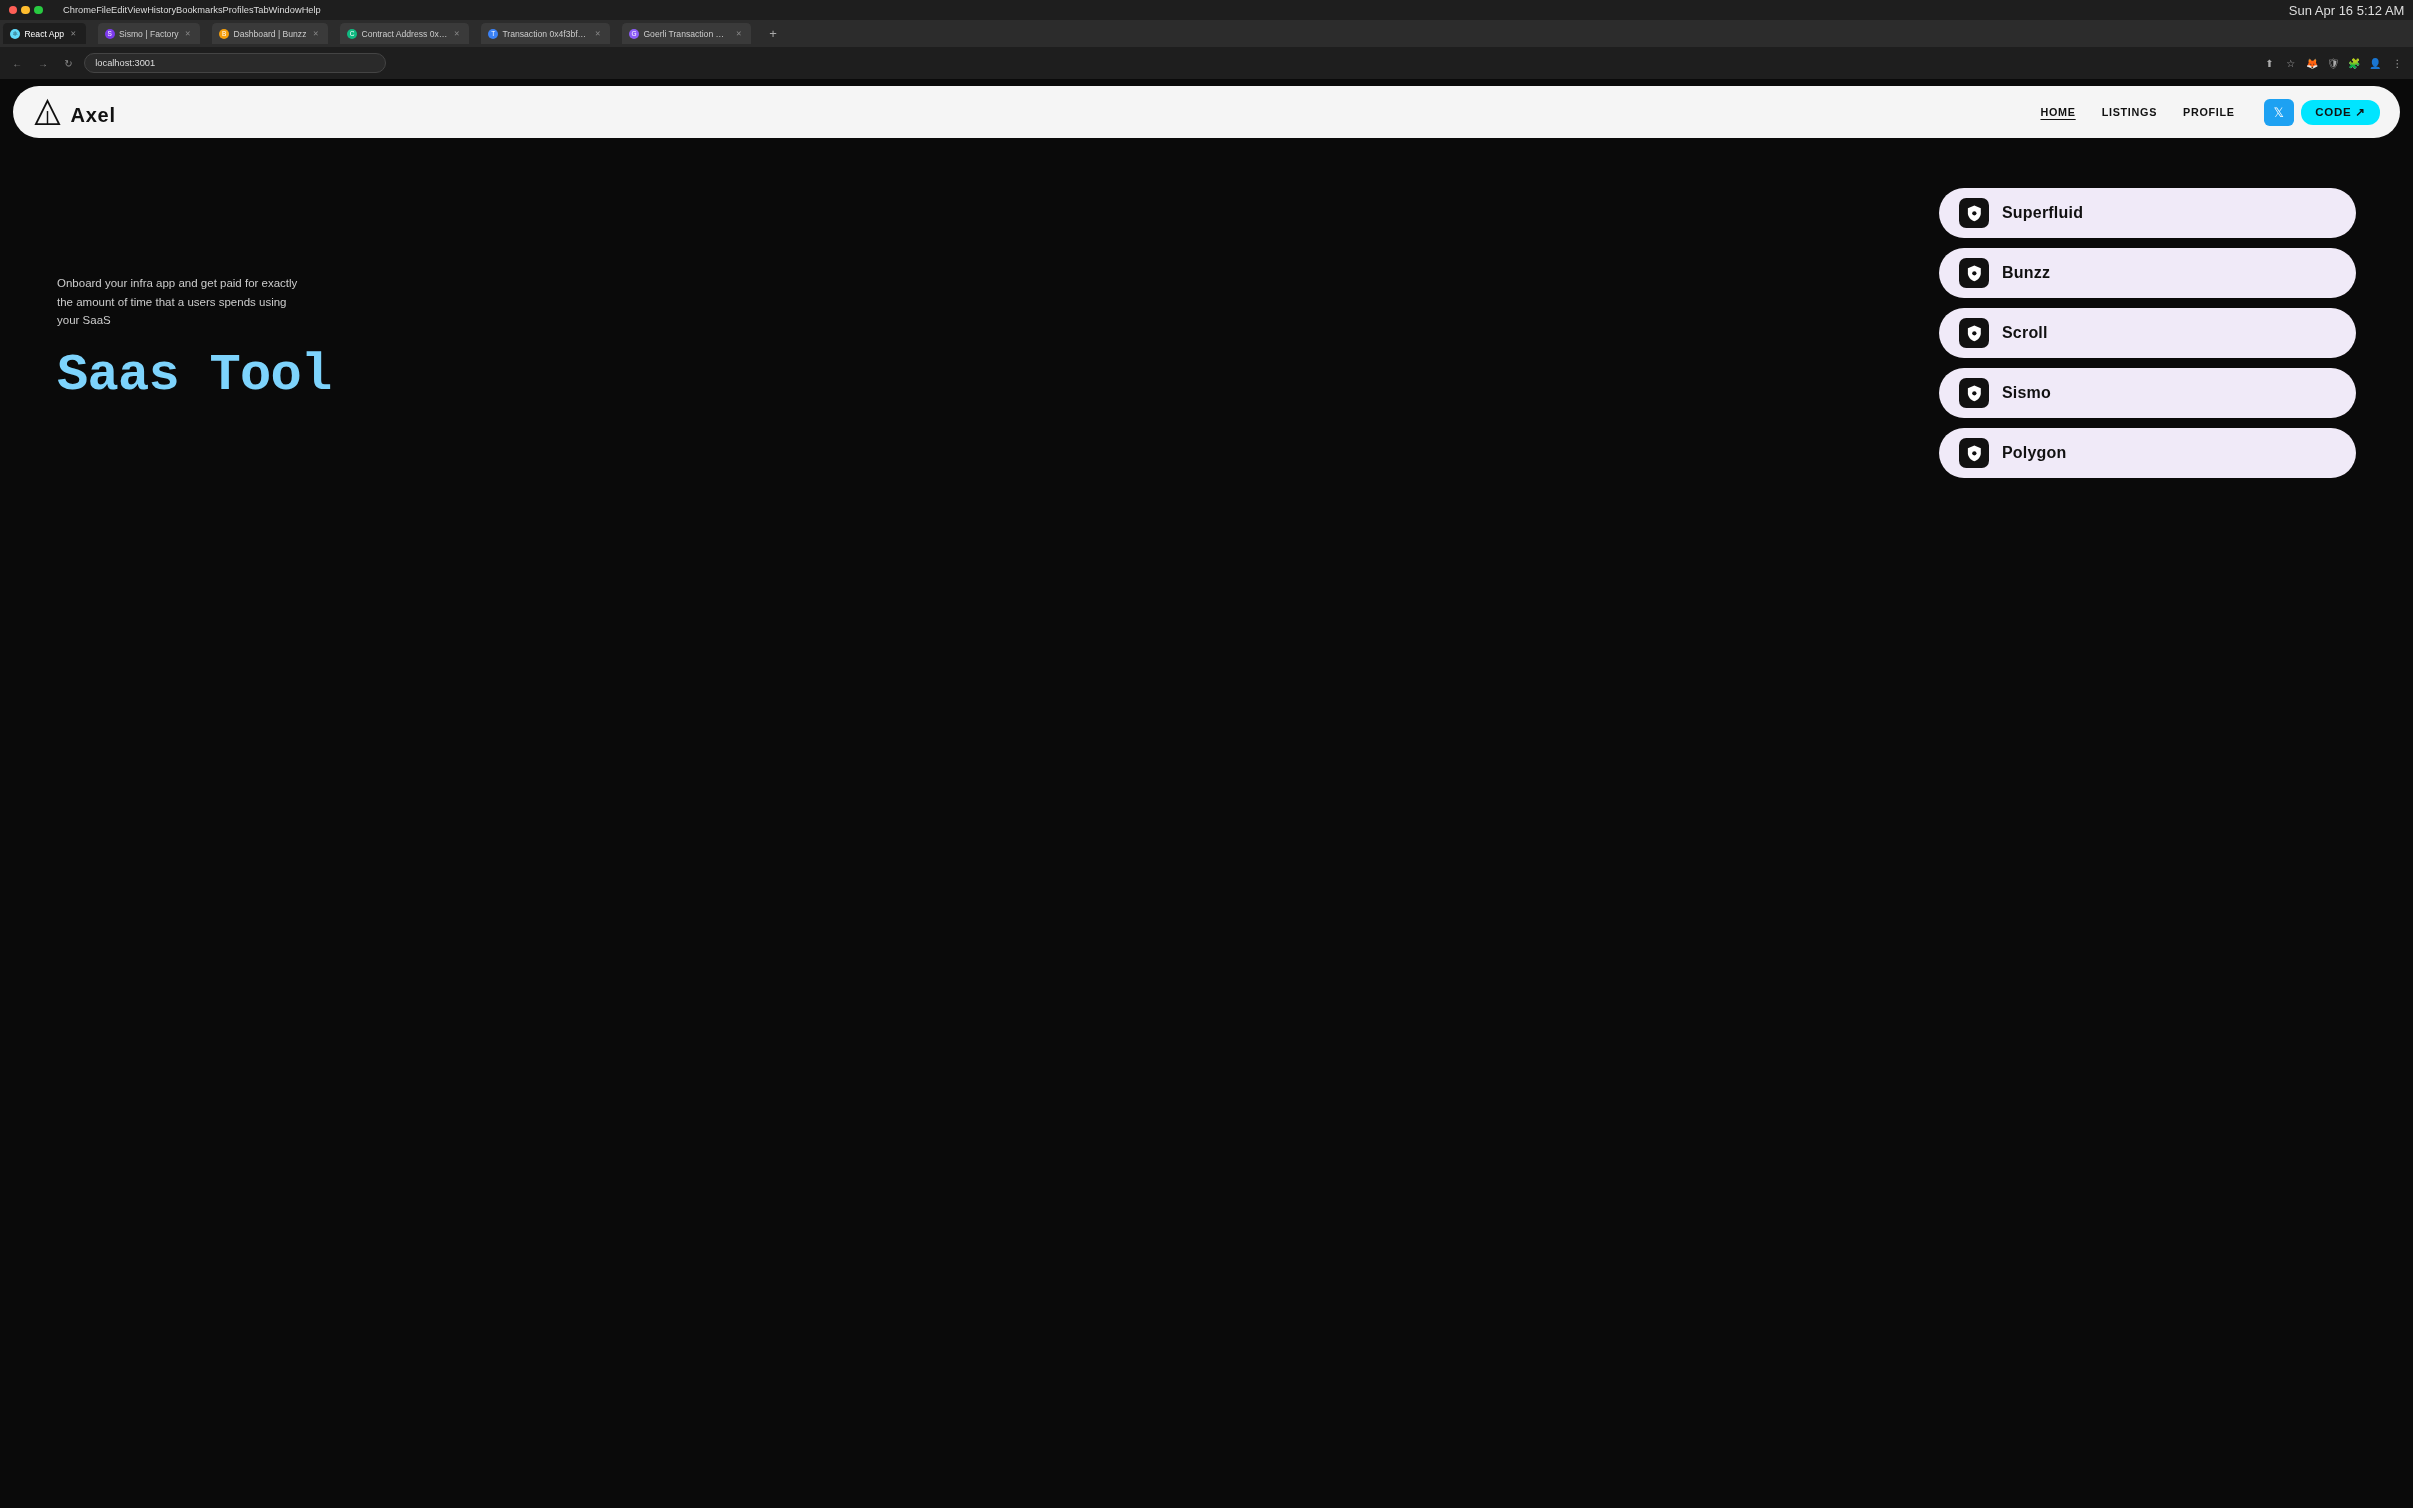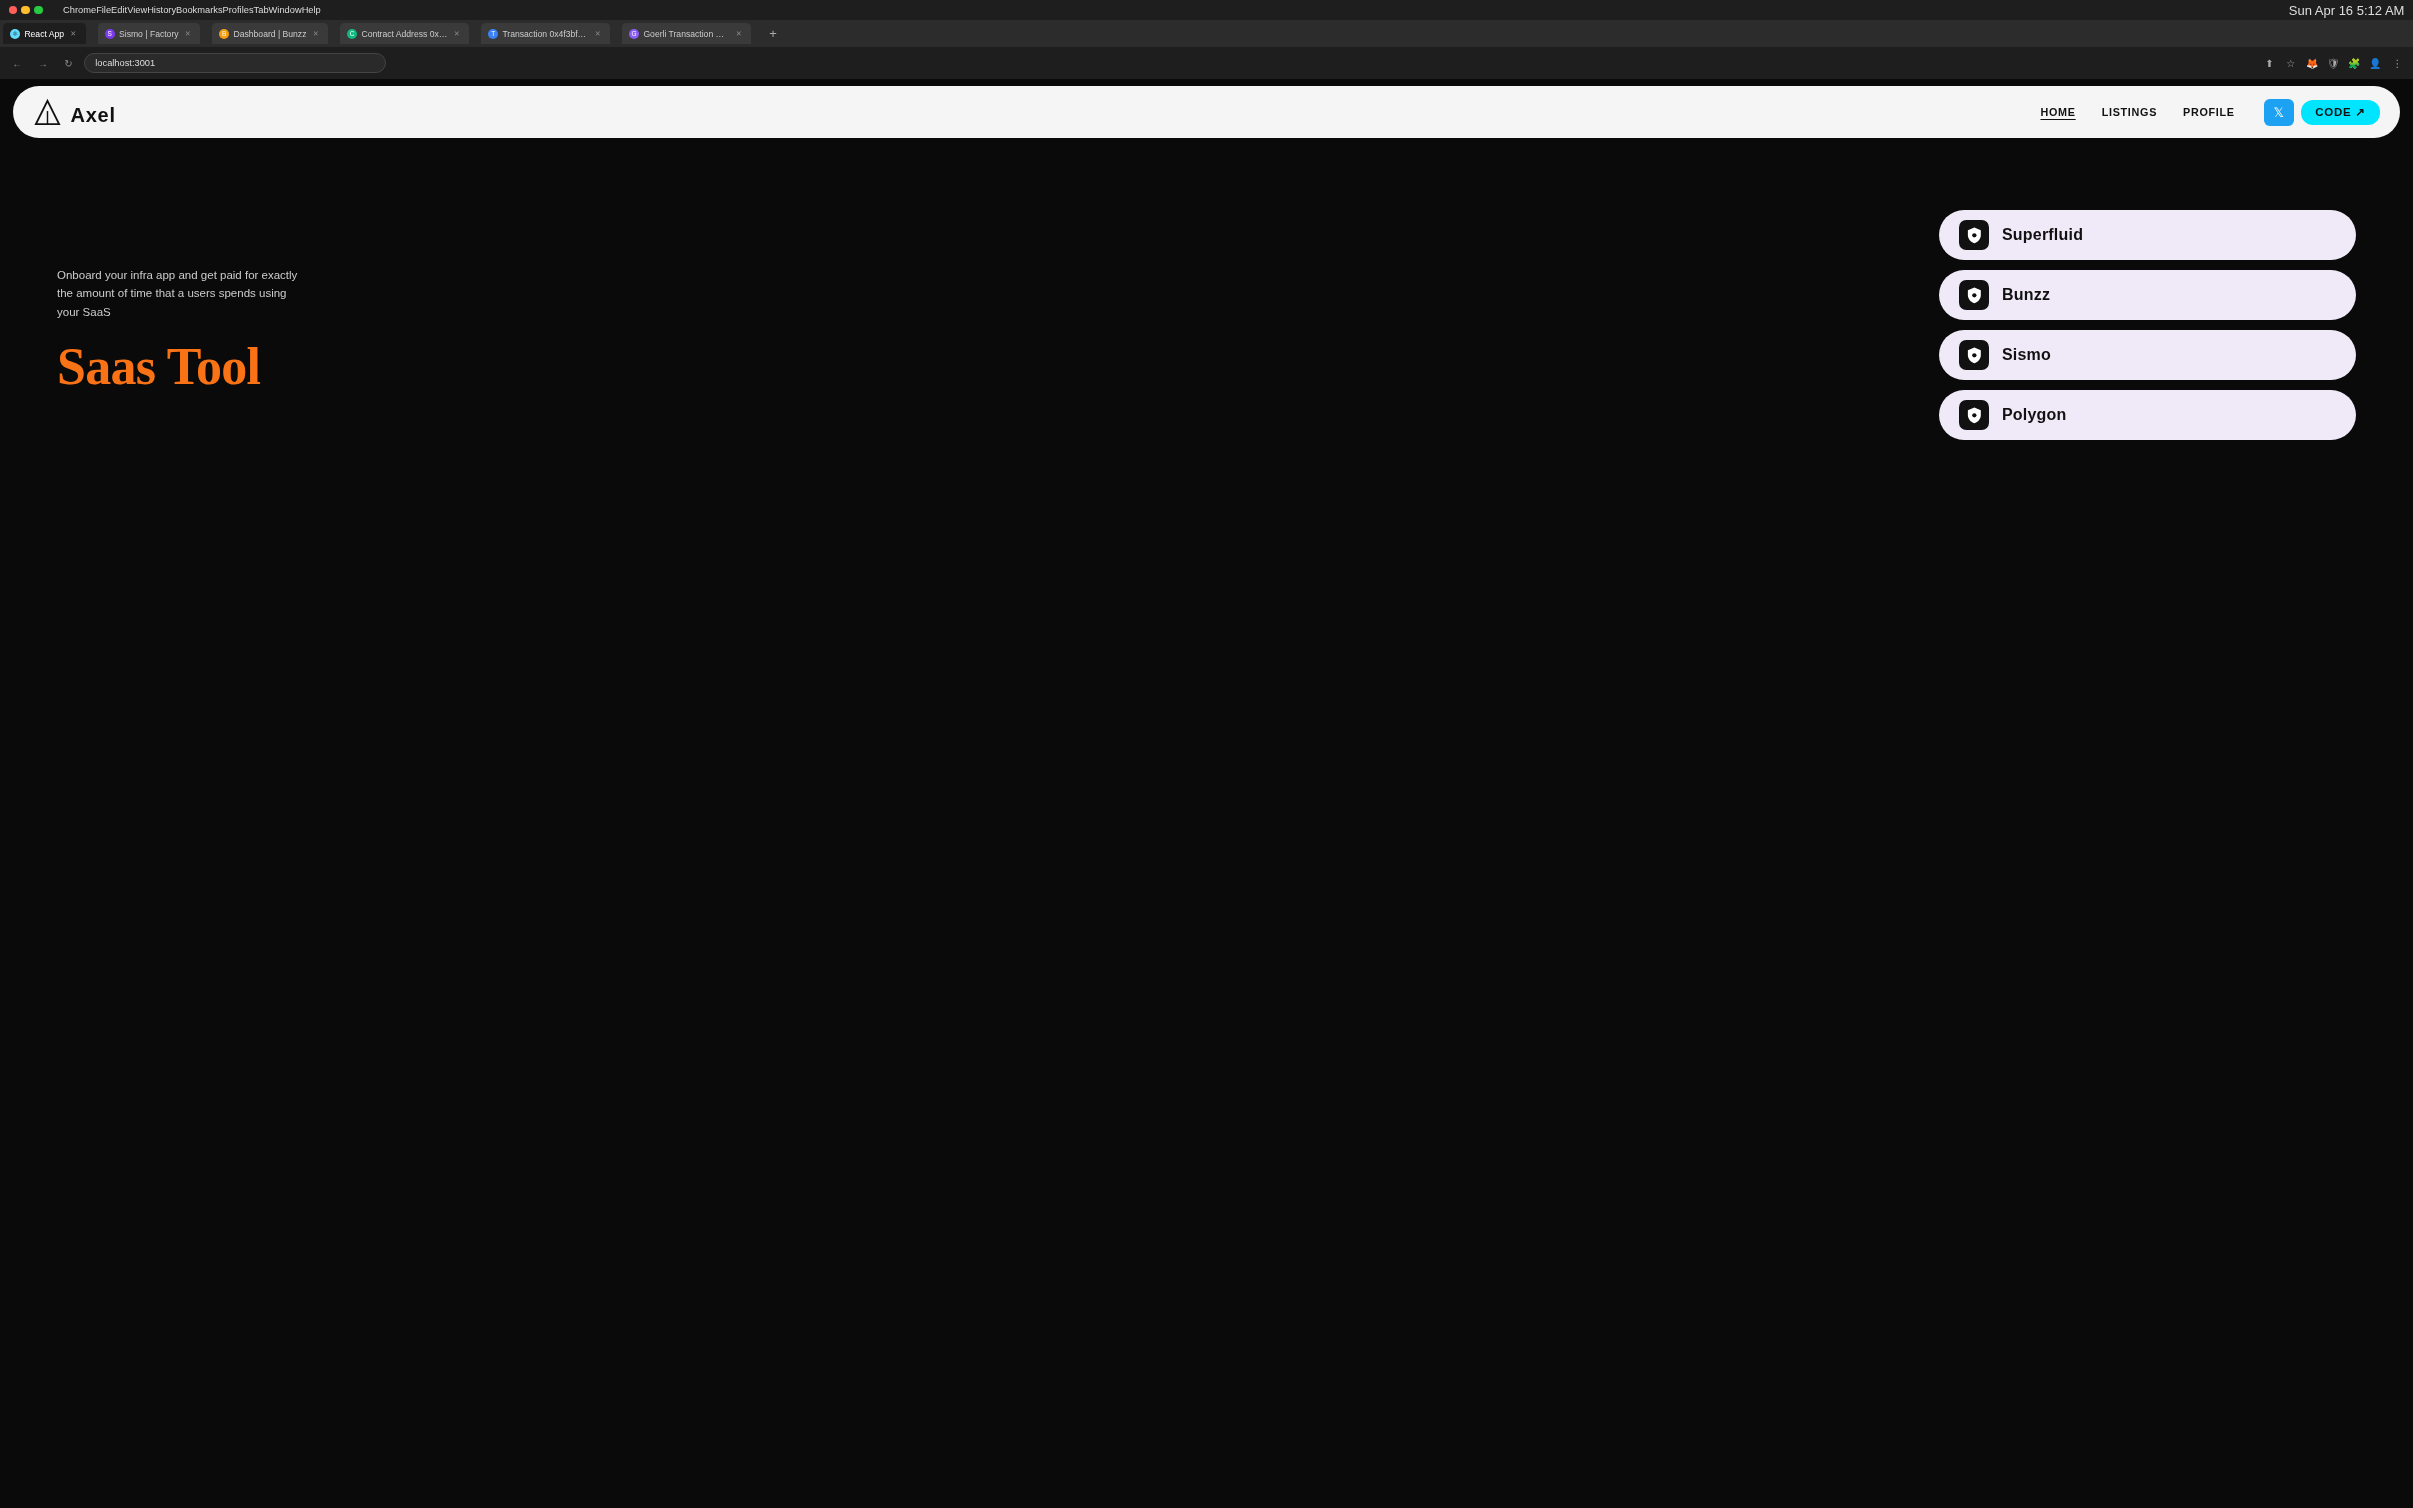--- a/index.html
+++ b/index.html
@@ -262,24 +262,24 @@
     .hero-desc {
       font-size: 11.5px;
       color: #ccc;
       margin: 11.5px 0 17px;
       line-height: 1.6;
       max-width: 244px;
     }
     .hero-title-2 {
       font-size: 52px;
       font-weight: 900;
-      color: #f97316;
+      color: #7dd3fc;
       letter-spacing: -0.7px;
       line-height: 1.1;
-      font-family: Liberation Serif, serif;
+      font-family: Liberation Mono, monospace;
     }
 
     
     .protocol-list {
       flex: 1;
       display: flex;
       flex-direction: column;
       gap: 10px;
       max-width: 417px;
     }
@@ -438,20 +438,29 @@
       <div class="protocol-item">
         <div class="protocol-shield">
           <svg class="shield-svg" viewBox="0 0 26 26" fill="white" xmlns="http://www.w3.org/2000/svg">
             <path d="M13 2L4 6v7c0 5 4 9.5 9 11 5-1.5 9-6 9-11V6L13 2z" fill="white"></path>
             <circle cx="13" cy="13" r="3" fill="#111"></circle>
           </svg>
         </div>
         <span class="protocol-name">Bunzz</span>
       </div>
 
+      <div class="protocol-item">
+        <div class="protocol-shield">
+          <svg class="shield-svg" viewBox="0 0 26 26" fill="white" xmlns="http://www.w3.org/2000/svg">
+            <path d="M13 2L4 6v7c0 5 4 9.5 9 11 5-1.5 9-6 9-11V6L13 2z" fill="white"></path>
+            <circle cx="13" cy="13" r="3" fill="#111"></circle>
+          </svg>
+        </div>
+        <span class="protocol-name">Scroll</span>
+      </div>
 
       <div class="protocol-item">
         <div class="protocol-shield">
           <svg class="shield-svg" viewBox="0 0 26 26" fill="white" xmlns="http://www.w3.org/2000/svg">
             <path d="M13 2L4 6v7c0 5 4 9.5 9 11 5-1.5 9-6 9-11V6L13 2z" fill="white"></path>
             <circle cx="13" cy="13" r="3" fill="#111"></circle>
           </svg>
         </div>
         <span class="protocol-name">Sismo</span>
       </div>

